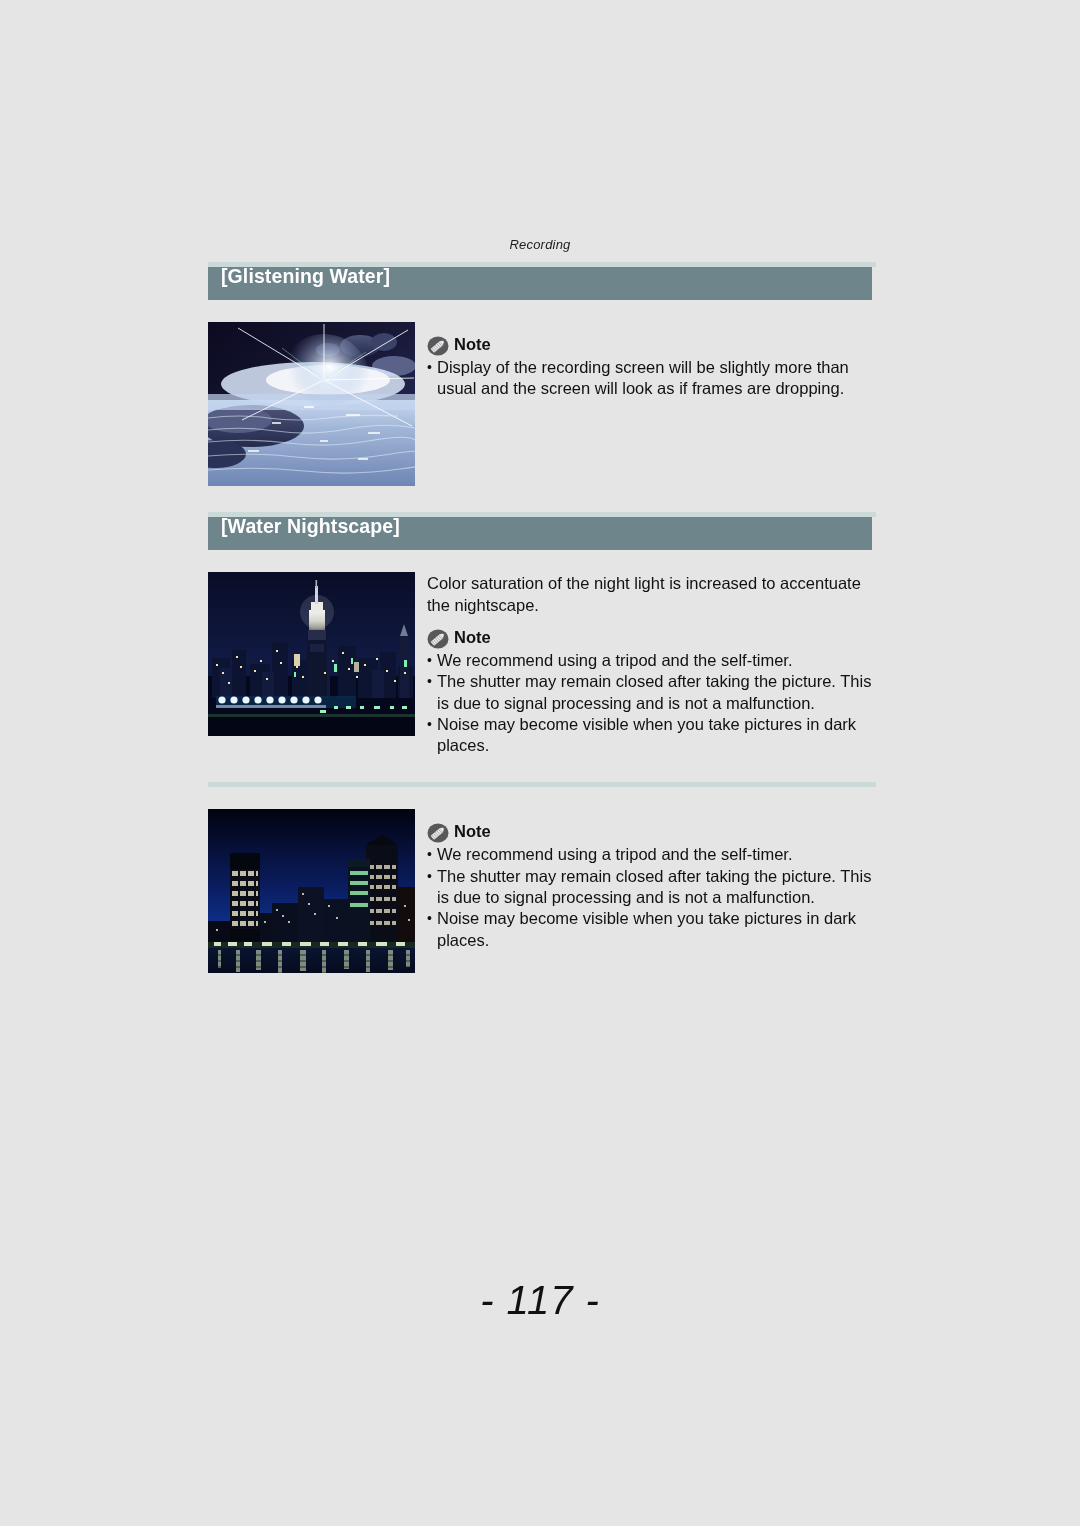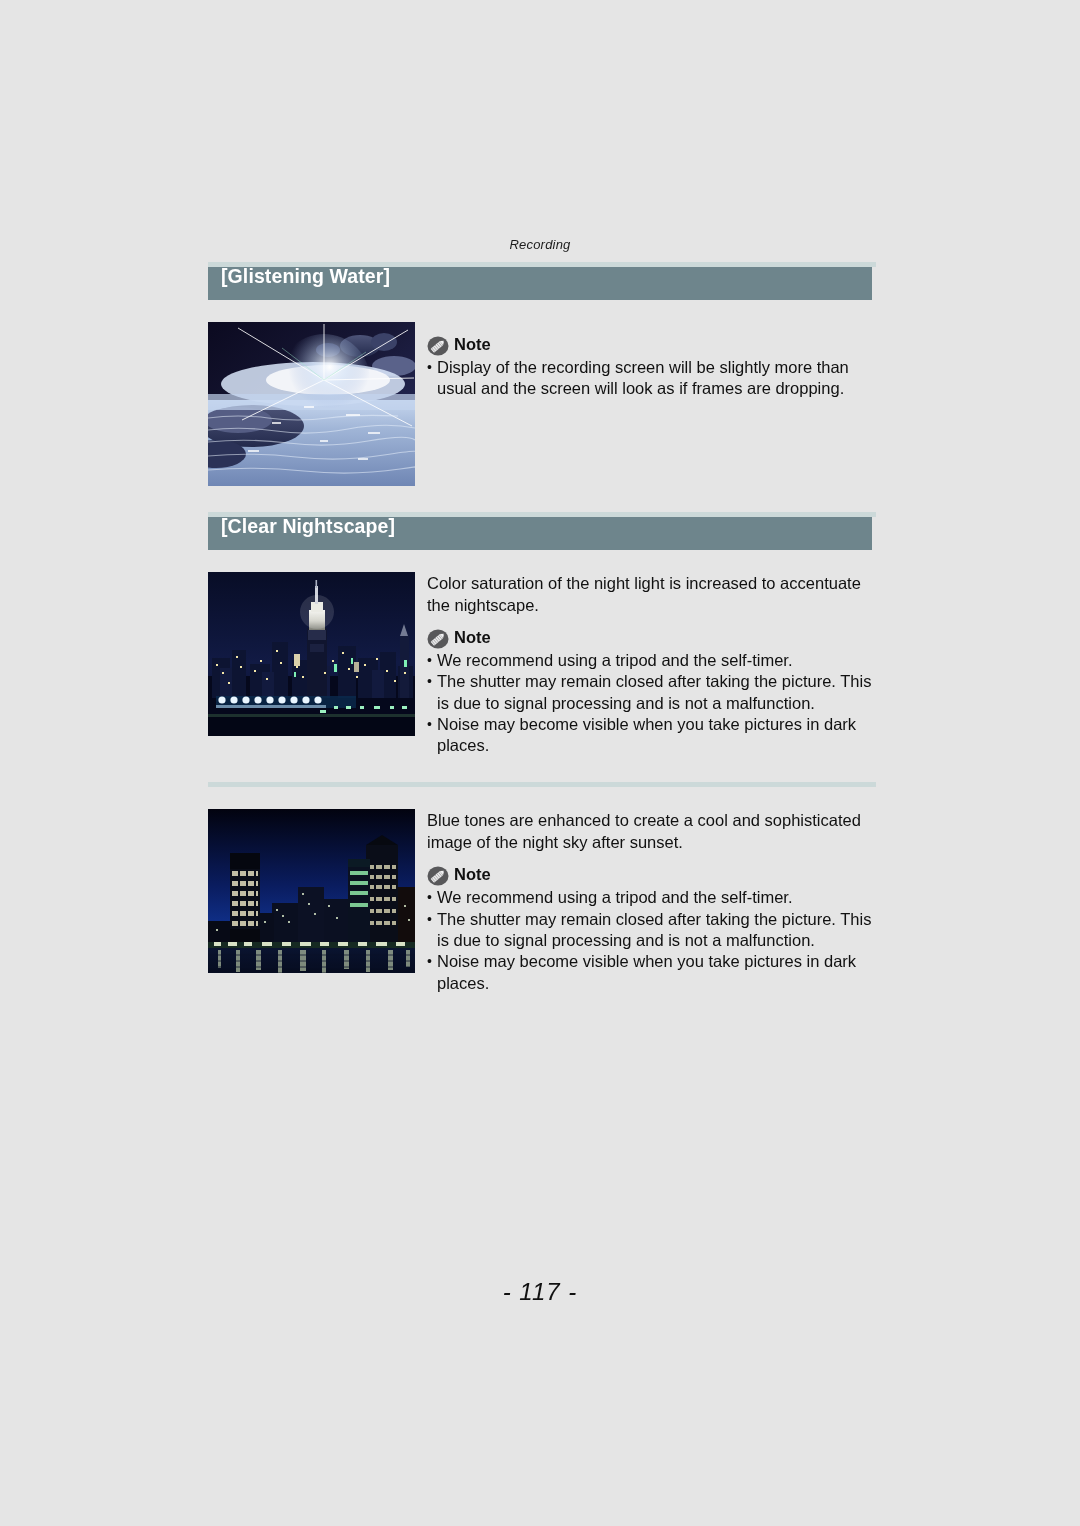--- a/index.html
+++ b/index.html
@@ -145,21 +145,21 @@
   .gap-1 { height: 22px; }
   .gap-2 { height: 26px; }
 
   
   .page-number {
     position: absolute;
     left: 0;
     top: 1278px;
     width: 1080px;
     text-align: center;
-    font-size: 24px;
+    font-size: 40px;
     font-style: italic;
     font-weight: 500;
     color: #111111;
     letter-spacing: 1px;
   }
 </style>
 </head>
 <body>
 
 <div class="page">
@@ -282,21 +282,21 @@
       </div>
     </div>
 
     <div class="gap-2"></div>
 
     <div class="section">
 
       <div class="section-head">
         <div class="cap"></div>
         <div class="bar">
-          <span class="bar-title">[Clear Nightscape]</span>
+          <span class="bar-title">[Water Nightscape]</span>
         </div>
       </div>
 
       <div class="gap-1"></div>
 
       <div class="section-body">
 
         <div class="thumb">
           <svg width="207" height="164" viewBox="0 0 207 164" preserveAspectRatio="none">
             <defs>
@@ -570,21 +570,20 @@
             <g stroke="#0a1228" stroke-width="1.4" opacity="0.5">
               <line x1="0" y1="146" x2="207" y2="146"></line>
               <line x1="0" y1="152" x2="207" y2="152"></line>
               <line x1="0" y1="158" x2="207" y2="158"></line>
               <line x1="0" y1="164" x2="207" y2="164"></line>
             </g>
           </svg>
         </div>
 
         <div class="text-col">
-          <p class="para">Blue tones are enhanced to create a cool and sophisticated image of the night sky after sunset.</p>
 
           <div class="note-head">
             <span class="note-icon">
               <svg width="22" height="20" viewBox="0 0 22 20">
                 <ellipse cx="11" cy="10" rx="10.5" ry="9.5" fill="#58585a"></ellipse>
                 <g transform="rotate(-40 11 10)">
                   <rect x="3.5" y="7.4" width="12" height="5.2" rx="0.6" fill="#e9e9ea"></rect>
                   <line x1="5" y1="7.4" x2="5" y2="12.6" stroke="#9a9a9c" stroke-width="0.7"></line>
                   <line x1="7.2" y1="7.4" x2="7.2" y2="12.6" stroke="#9a9a9c" stroke-width="0.7"></line>
                   <line x1="9.4" y1="7.4" x2="9.4" y2="12.6" stroke="#9a9a9c" stroke-width="0.7"></line>

